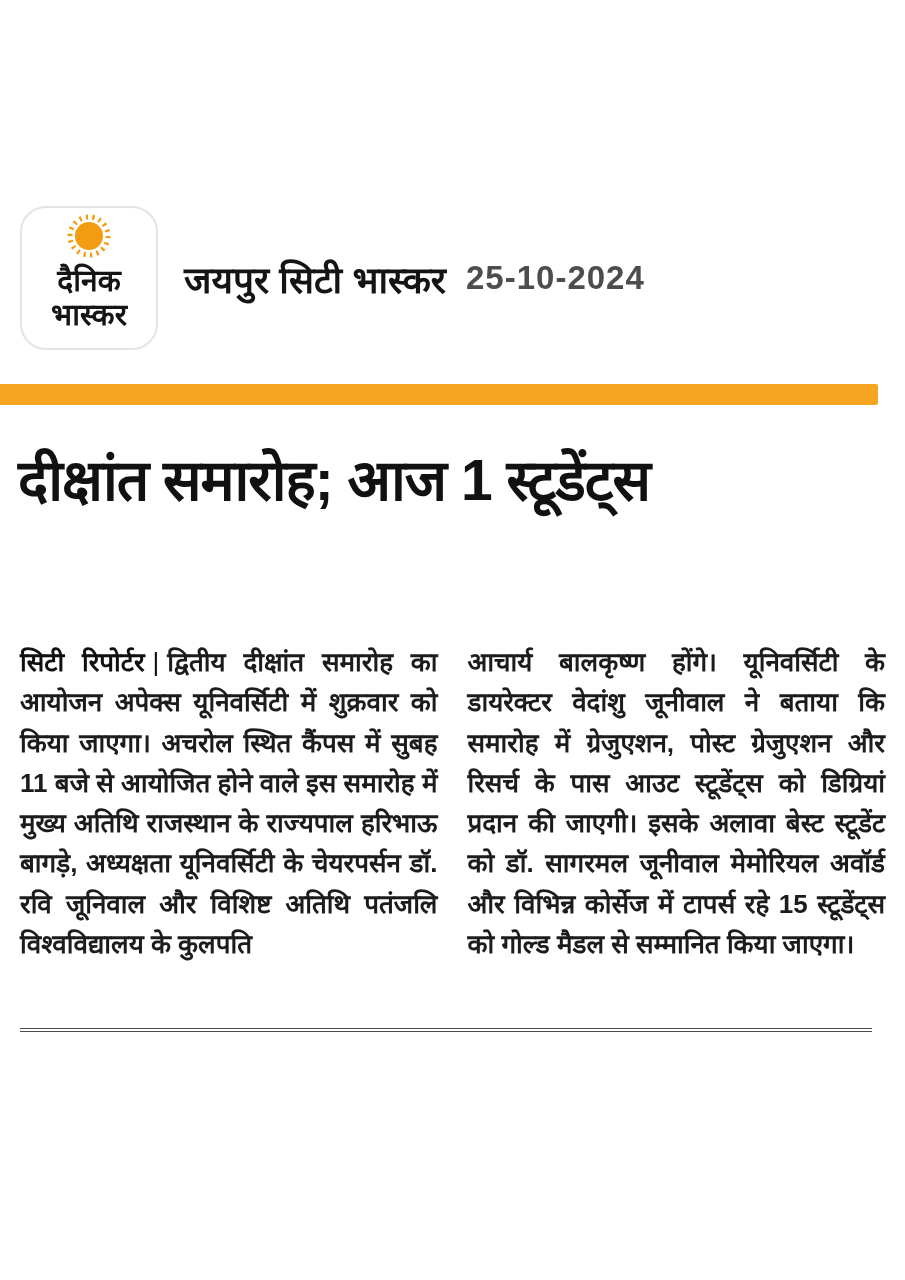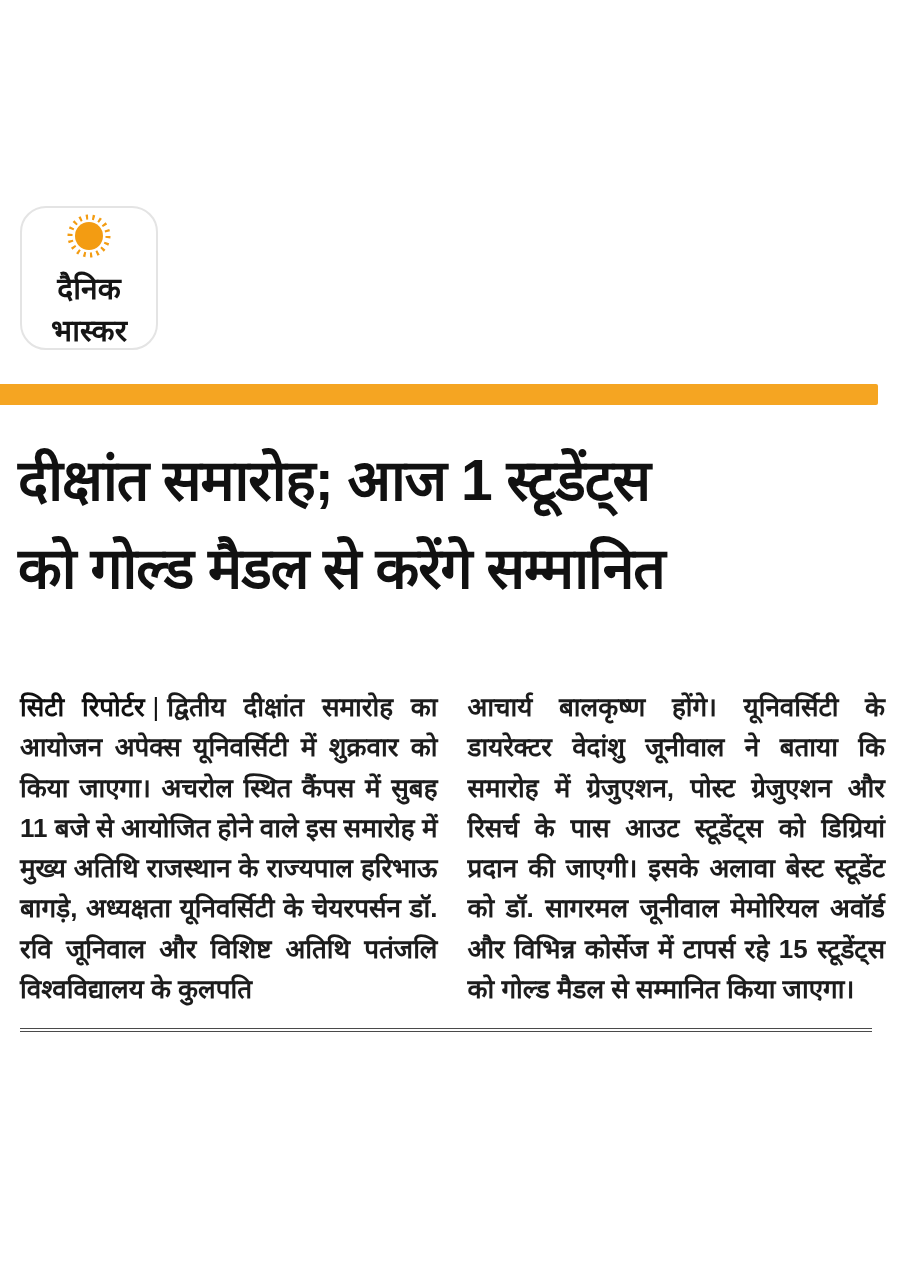--- a/index.html
+++ b/index.html
@@ -19,21 +19,21 @@
   .page{position:absolute;inset:0;background:#ffffff;}
 
   
   .masthead{
     position:absolute;top:205px;left:20px;right:20px;height:146px;
     display:flex;align-items:center;gap:26px;
   }
   .logo{
     width:138px;height:144px;background:#ffffff;
     border:2px solid #e4e4e4;border-radius:26px;
-    display:flex;flex-direction:column;align-items:center;justify-content:space-between;
+    display:flex;flex-direction:column;align-items:center;justify-content:flex-start;
     padding-top:2px;
   }
   .logo .sun{display:block;margin-bottom:2px;}
   .logo-text{
     font-weight:800;color:#151515;font-size:30px;line-height:1.12;
     text-align:center;letter-spacing:0;
   }
   .edition-row{display:flex;align-items:center;gap:20px;white-space:nowrap;}
   .edition{font-size:37px;font-weight:700;color:#141414;}
   .date{font-size:33px;font-weight:600;color:var(--date-text);letter-spacing:1px;}
@@ -48,21 +48,21 @@
   .headline{
     position:absolute;top:436px;left:18px;right:14px;
     font-weight:800;color:var(--headline-text);
     font-size:57px;line-height:1.55;letter-spacing:-1px;
   }
   .hl-line{display:block;}
 
   
   .article{
     position:absolute;top:642px;left:20px;right:20px;
-    display:flex;gap:30px;margin-top:45px;
+    display:flex;gap:30px;
   }
   .col{
     flex:1;
     font-size:26px;line-height:1.55;font-weight:600;
     color:var(--body-text);text-align:justify;
   }
   .byline{font-weight:800;color:#101010;}
   .sep{padding:0 8px;color:#101010;font-weight:400;}
 
   
@@ -78,27 +78,30 @@
 
   <header class="masthead">
     <div class="logo">
       <svg class="sun" width="52" height="52" viewBox="0 0 52 52" aria-hidden="true">
         <circle cx="26" cy="26" r="14" fill="#F39C12"></circle>
         <circle cx="26" cy="26" r="19" fill="none" stroke="#F39C12" stroke-width="5" stroke-dasharray="2.2 4.4"></circle>
       </svg>
       <div class="logo-text">दैनिक</div>
       <div class="logo-text">भास्कर</div>
     </div>
+    <div class="edition-row">
+      <span class="edition">जयपुर सिटी भास्कर</span>
+      <span class="date">25-10-2024</span>
+    </div>
   </header>
 
   <div class="orange-bar"></div>
 
   <h1 class="headline">
     <span class="hl-line">दीक्षांत समारोह; आज 1 स्टूडेंट्स</span>
-    <span class="hl-line">को गोल्ड मैडल से करेंगे सम्मानित</span>
   </h1>
 
   <div class="article">
     <p class="col">
       <strong class="byline">सिटी रिपोर्टर</strong><span class="sep">|</span><span>द्वितीय दीक्षांत समारोह का आयोजन अपेक्स यूनिवर्सिटी में शुक्रवार को किया जाएगा। अचरोल स्थित कैंपस में सुबह 11 बजे से आयोजित होने वाले इस समारोह में मुख्य अतिथि राजस्थान के राज्यपाल हरिभाऊ बागड़े, अध्यक्षता यूनिवर्सिटी के चेयरपर्सन डॉ. रवि जूनिवाल और विशिष्ट अतिथि पतंजलि विश्वविद्यालय के कुलपति</span>
     </p>
     <p class="col">
       <span>आचार्य बालकृष्ण होंगे। यूनिवर्सिटी के डायरेक्टर वेदांशु जूनीवाल ने बताया कि समारोह में ग्रेजुएशन, पोस्ट ग्रेजुएशन और रिसर्च के पास आउट स्टूडेंट्स को डिग्रियां प्रदान की जाएगी। इसके अलावा बेस्ट स्टूडेंट को डॉ. सागरमल जूनीवाल मेमोरियल अवॉर्ड और विभिन्न कोर्सेज में टापर्स रहे 15 स्टूडेंट्स को गोल्ड मैडल से सम्मानित किया जाएगा।</span>
     </p>
   </div>

